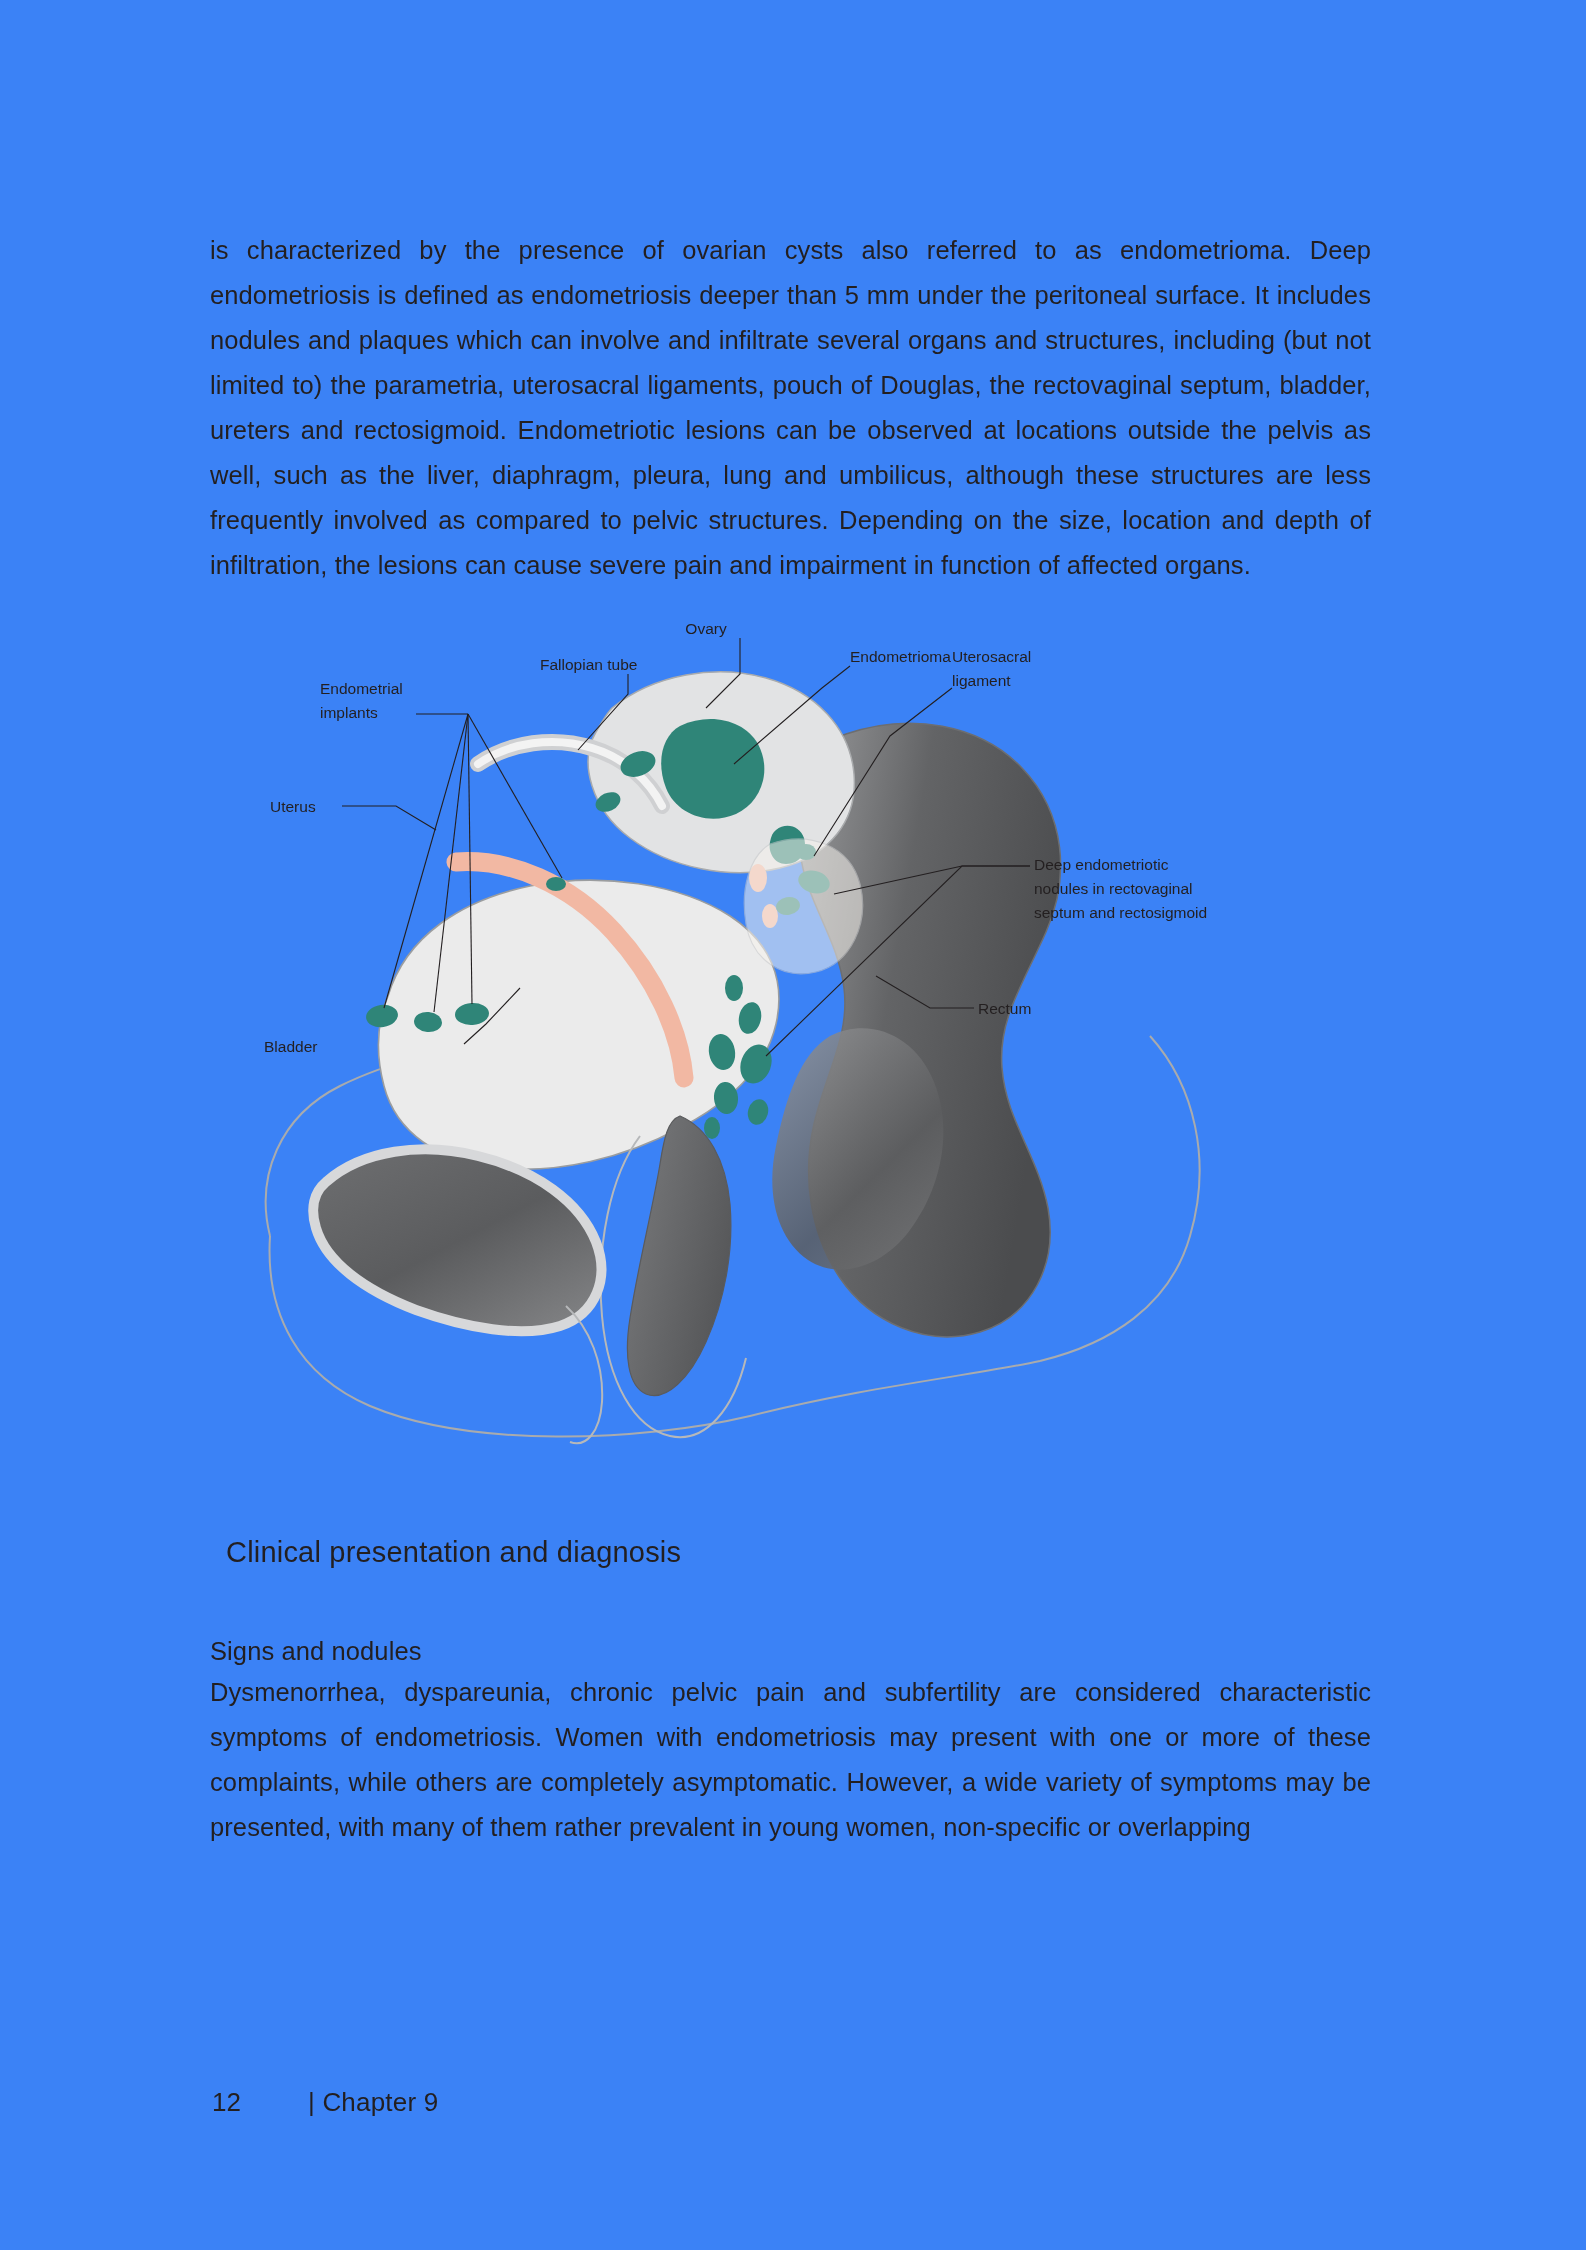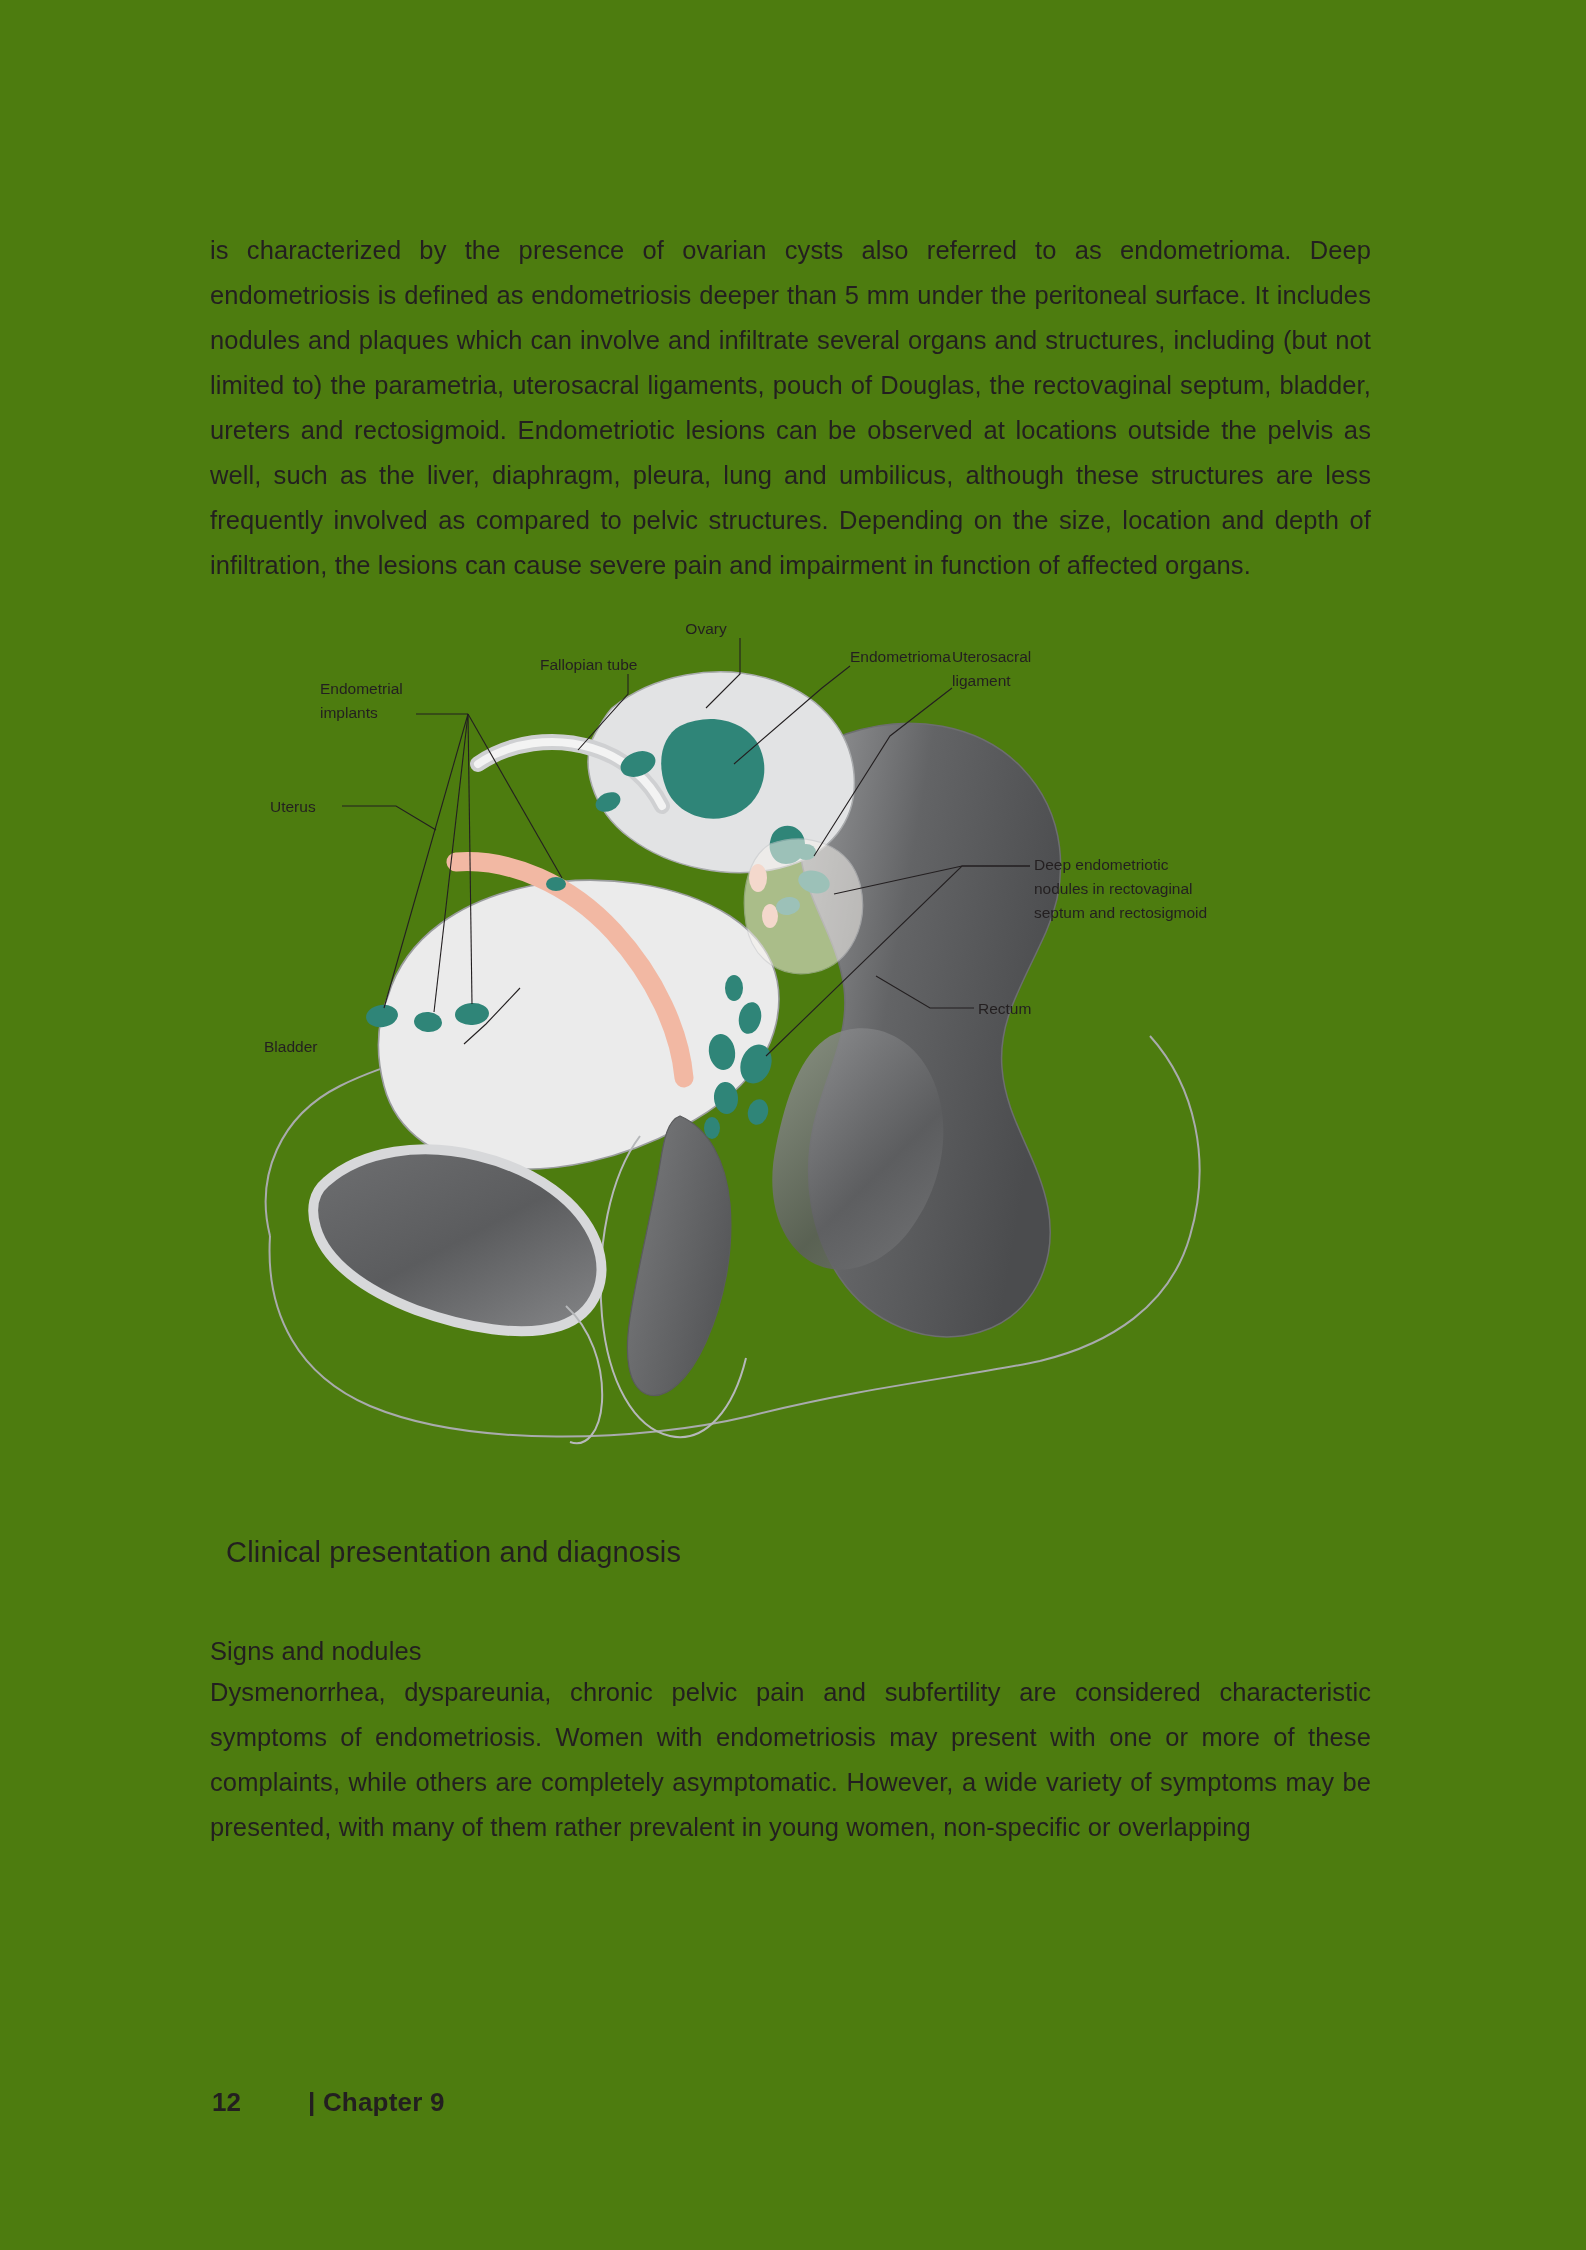--- a/index.html
+++ b/index.html
@@ -7,21 +7,21 @@
     padding: 0;
     background: #b8b8b8;
   }
   body {
     font-family: "Liberation Sans", sans-serif;
   }
   .page {
     position: relative;
     width: 1586px;
     height: 2250px;
-    background: #4d7c0f;
+    background: #3b82f6;
     margin: 0 auto;
     overflow: hidden;
   }
   .content {
     position: absolute;
     left: 210px;
     top: 228px;
     width: 1161px;
   }
   p.body-text {
@@ -60,21 +60,20 @@
   .spacer-2 { height: 52px; }
   .spacer-3 { height: 4px; }
   .footer {
     position: absolute;
     left: 212px;
     bottom: 132px;
     font-size: 26px;
     color: #231f20;
     display: flex;
     align-items: baseline;
-    font-weight: bold;
   }
   .footer .page-num { width: 96px; }
   .footer .chapter-label { letter-spacing: 0.2px; }
   .fig-label {
     font-size: 15.5px;
     fill: #231f20;
     font-family: "Liberation Sans", sans-serif;
   }
 </style>
 </head>

